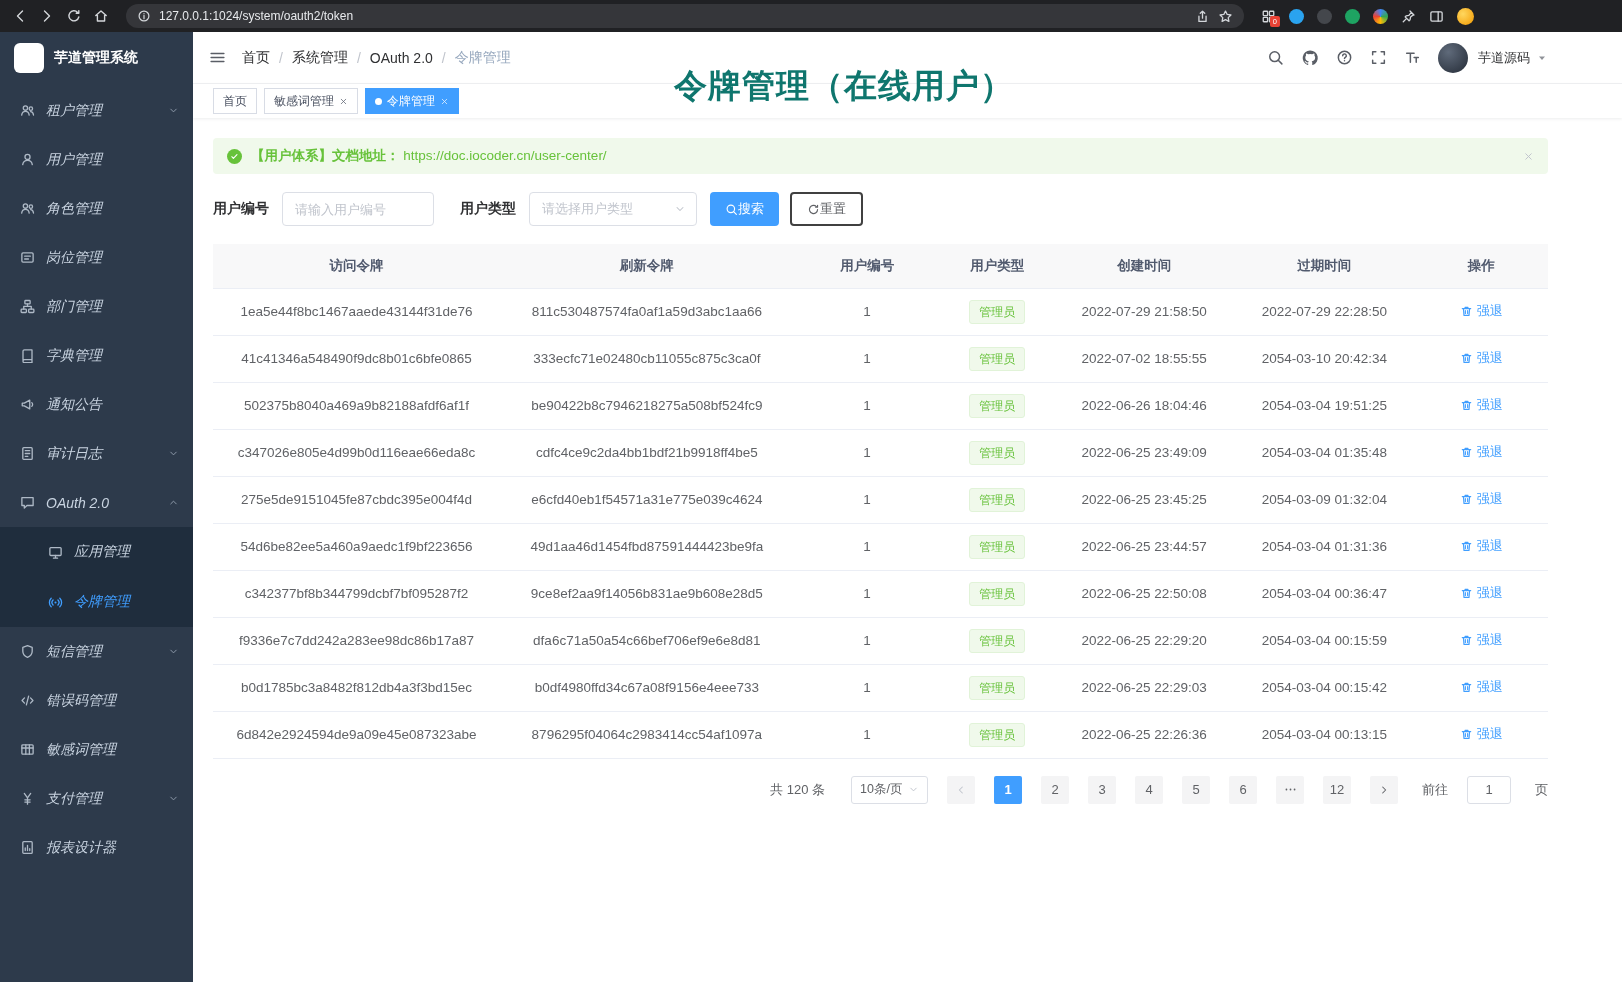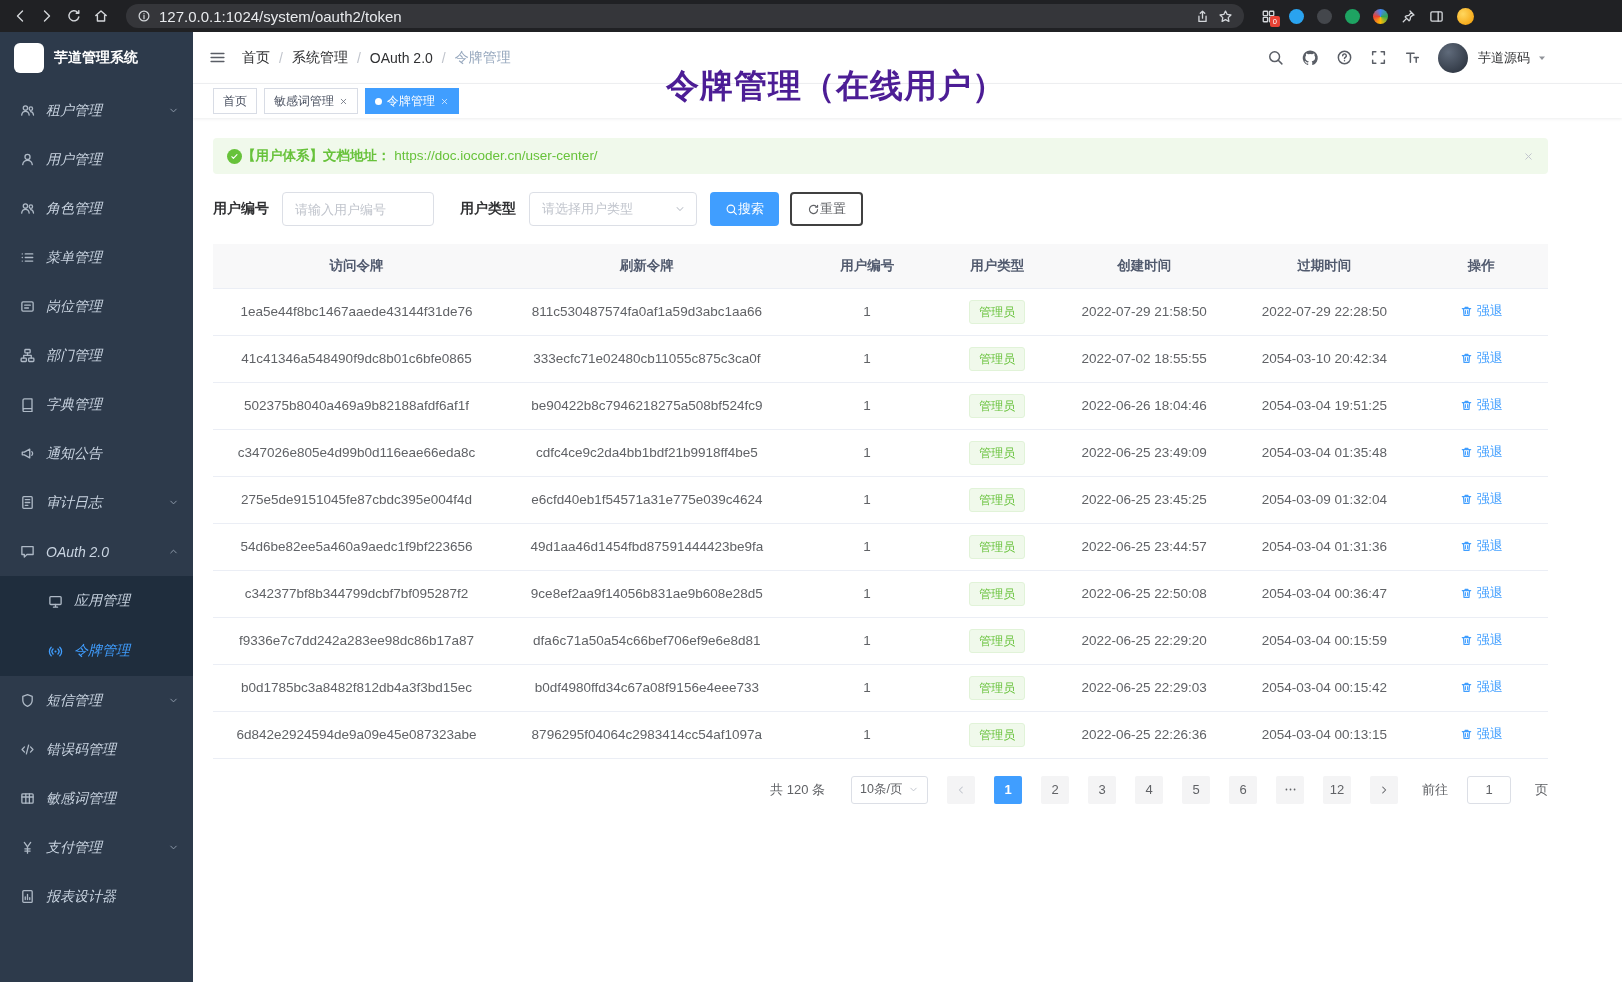--- a/index.html
+++ b/index.html
@@ -3,21 +3,21 @@
 <meta charset="utf-8">
 <style>
   * { margin:0; padding:0; box-sizing:border-box; }
   html,body { width:1622px; height:982px; }
   body { font-family:"Liberation Sans","DejaVu Sans",sans-serif; background:#fff; position:relative; overflow:hidden; }
 
   
   .chrome { height:32px; background:#202124; display:flex; align-items:center; padding:0 12px; gap:11px; }
   .cicon { display:inline-flex; color:#d3d6da; cursor:pointer; }
   .urlbar { flex:1; height:24px; background:#35363a; border-radius:12px; display:flex; align-items:center; gap:8px; padding:0 11px; margin:0 6px; max-width:1118px; cursor:text; }
-  .url { color:#e8eaed; font-size:15px; flex:1; white-space:nowrap; overflow:hidden; }
+  .url { color:#e8eaed; font-size:12px; flex:1; white-space:nowrap; overflow:hidden; }
   .chrome-right { display:flex; align-items:center; gap:13px; }
   .extwrap { position:relative; display:inline-flex; cursor:pointer; }
   .extbadge { position:absolute; right:-4px; bottom:-3px; background:#e94235; color:#fff; font-size:7.5px; font-style:normal; line-height:1; padding:1.5px 3px; border-radius:2px; }
   .cdot { width:15px; height:15px; border-radius:50%; cursor:pointer; }
   .cdot.blue { background:#2aa3ef; } .cdot.dark { background:#44474c; } .cdot.green { background:#1ea362; }
   .cdot.multi { background:conic-gradient(#4285f4,#34a853,#fbbc05,#ea4335,#4285f4); }
   .cavatar { width:17px; height:17px; border-radius:50%; background:radial-gradient(circle at 35% 35%, #ffd75e, #f29900); cursor:pointer; }
 
   
   .app { display:flex; height:950px;border-radius:19px; }
@@ -46,21 +46,21 @@
   .uname { font-size:13px; color:#303133; margin-left:-7px; cursor:pointer; }
   .topbar-right .small { margin-left:-11px; color:#909399; }
 
   .tabsbar { height:34px; flex:none; display:flex; align-items:center; gap:7px; padding:0 74px 0 20px; box-shadow:0 1px 3px rgba(0,21,41,.08); position:relative; z-index:2; }
   .tab { height:26px; display:inline-flex; align-items:center; gap:5px; padding:0 9px; border:1px solid #d8dce5; background:#fff; color:#495060; font-size:12px; cursor:pointer; white-space:nowrap; }
   .tab.active { background:#409eff; border-color:#409eff; color:#fff; }
   .tdot { width:7px; height:7px; border-radius:50%; background:#fff; }
   .tab-close { display:inline-flex; opacity:.85; }
 
   .content { flex:1; padding:20px 74px 0 20px; overflow:hidden; }
-  .alert { height:36px; background:#f0f9eb; border-radius:4px; display:flex; align-items:center; padding:0 14px; }
+  .alert { height:36px; background:#f0f9eb; border-radius:4px; display:flex; align-items:center; gap:9px; padding:0 14px; }
   .alert-check { width:15px; height:15px; border-radius:50%; background:#67c23a; color:#fff; display:inline-flex; align-items:center; justify-content:center; flex:none; }
   .alert-text { font-size:13.5px; color:#67c23a; }
   .alert-text b { font-weight:700; }
   .alert-link { color:#67c23a; text-decoration:none; cursor:pointer; }
   .alert-close { margin-left:auto; color:#c0c4cc; display:inline-flex; cursor:pointer; }
 
   .filters { display:flex; align-items:center; margin-top:18px; }
   .flabel { font-size:14px; font-weight:700; color:#303133; margin-right:13px; white-space:nowrap; }
   .inp { width:152px; height:34px; border:1px solid #dcdfe6; border-radius:4px; padding:0 12px; font-size:13px; color:#606266; outline:none; margin-right:26px; font-family:inherit; }
   .inp::placeholder { color:#c0c4cc; }
@@ -203,28 +203,20 @@
               <path d="M1.8 13c.3-2.6 1.9-4.1 4-4.1s3.7 1.5 4 4.1"></path>
               <circle cx="11.6" cy="6" r="1.8"></circle>
               <path d="M11.3 9.2c1.7.1 2.8 1.4 3.1 3.6"></path>
             </svg>
           </span>
           <span class="mi-label">角色管理</span>
         </div>
         <div class="menu-item">
           <span class="mi-icon">
             <svg viewBox="0 0 16 16" width="15" height="15" fill="none" stroke="currentColor" stroke-width="1.4" stroke-linecap="round" stroke-linejoin="round">
-              <path d="M5.6 4.2h8M5.6 8h8M5.6 11.8h8M2.4 4.2h.1M2.4 8h.1M2.4 11.8h.1"></path>
-            </svg>
-          </span>
-          <span class="mi-label">菜单管理</span>
-        </div>
-        <div class="menu-item">
-          <span class="mi-icon">
-            <svg viewBox="0 0 16 16" width="15" height="15" fill="none" stroke="currentColor" stroke-width="1.4" stroke-linecap="round" stroke-linejoin="round">
               <rect x="2" y="3" width="12" height="10" rx="1.2"></rect>
               <path d="M5 6.6h6M5 9.6h4"></path>
             </svg>
           </span>
           <span class="mi-label">岗位管理</span>
         </div>
         <div class="menu-item">
           <span class="mi-icon">
             <svg viewBox="0 0 16 16" width="15" height="15" fill="none" stroke="currentColor" stroke-width="1.4" stroke-linecap="round" stroke-linejoin="round">
               <rect x="5.2" y="1.6" width="5.6" height="3.6" rx=".8"></rect>
@@ -697,13 +689,13 @@
             </svg>
           </button>
           <span class="pgoto">前往</span>
           <input class="pginput" value="1" style="">
           <span class="pgoto">页</span>
         </div>
     </div>
   </div>
 </div>
 
-<div class="annotation" style="color: #4c1d95;">令牌管理（在线用户）</div>
+<div class="annotation" style="color: #0f766e; margin-left: 8px;">令牌管理（在线用户）</div>
 
 </body></html>

